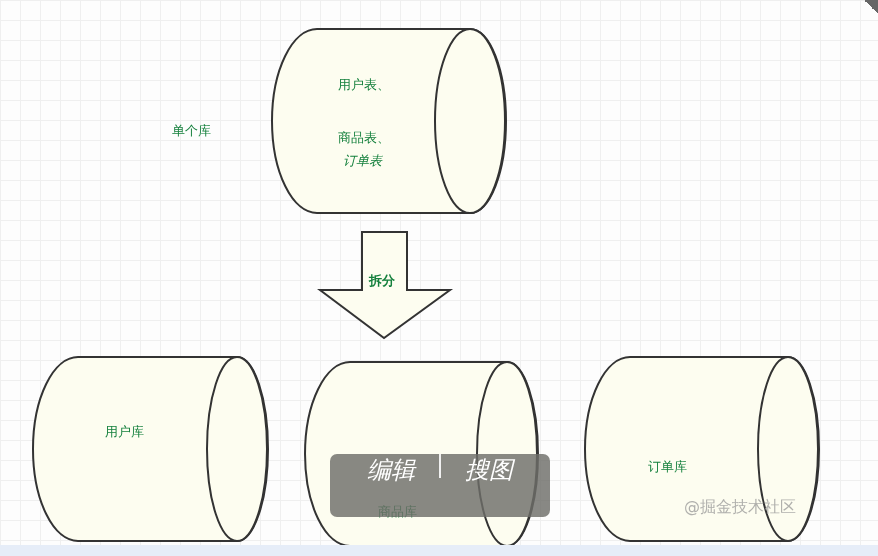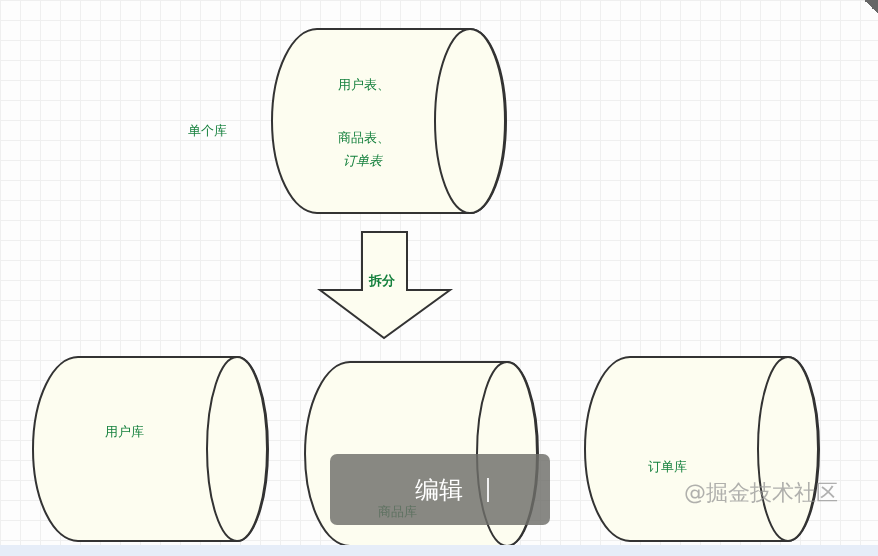--- a/index.html
+++ b/index.html
@@ -24,29 +24,29 @@
     position:absolute; right:0; top:0; width:14px; height:14px;
     background:linear-gradient(225deg, #666 50%, transparent 50%);
     border-bottom-left-radius:3px;
   }
   svg.diagram { position:absolute; left:0; top:0; }
   .label {
     position:absolute; font-size:13px; color:#15803d; white-space:nowrap;
     text-align:center;
   }
   .overlay {
-    position:absolute; left:330px; top:454px; width:220px; height:71px;
+    position:absolute; left:330px; top:454px; width:220px; height:63px;
     background:rgba(110,110,105,0.82); border-radius:7px;
-    display:flex; align-items:center; justify-content:center;
-    color:#fff; font-size:24px;
+    display:flex; justify-content:center;
+    color:#fff; font-size:24px;font-style:italic;
   }
   .overlay .btn { padding:0 24px; cursor:pointer; }
   .overlay .sep { width:2px; height:24px; background:#f0f0f0; }
   .watermark {
-    position:absolute; left:684px; top:478px; font-size:22px;
+    position:absolute; left:684px; top:497px; font-size:16px;
     color:rgba(150,150,150,0.75); white-space:nowrap;
   }
 </style>
 </head>
 <body>
 
 <div class="canvas"></div>
 <div class="corner"></div>
 
 <svg class="diagram" width="878" height="556">
@@ -69,32 +69,33 @@
     <path d="M 350 362 L 507 362 A 31 92 0 0 1 507 546 L 350 546 A 45 92 0 0 1 350 362 Z" fill="#fdfdf0" stroke="#333" stroke-width="2"></path>
     <ellipse cx="507" cy="454" rx="30" ry="92" fill="#fdfdf0" stroke="#333" stroke-width="2"></ellipse>
   </g>
 
   <g>
     <path d="M 630 357 L 788 357 A 31 92 0 0 1 788 541 L 630 541 A 45 92 0 0 1 630 357 Z" fill="#fdfdf0" stroke="#333" stroke-width="2"></path>
     <ellipse cx="788" cy="449" rx="30" ry="92" fill="#fdfdf0" stroke="#333" stroke-width="2"></ellipse>
   </g>
 </svg>
 
-<div class="label" style="left:160px; top:122px;padding-left:28px;">单个库</div>
+<div class="label" style="left:144px; top:122px;padding-left:28px;">单个库</div>
 
 <div class="label" style="left:338px; top:76px;">用户表、</div>
 <div class="label" style="left:338px; top:129px;">商品表、</div>
 <div class="label" style="left:343px; top:152px;font-style:italic;">订单表</div>
 
 <div class="label" style="left:369px; top:272px;font-weight:bold;">拆分</div>
 
 <div class="label" style="left:105px; top:423px;">用户库</div>
 <div class="label" style="left:378px; top:455px;margin-top:48px;">商品库</div>
 <div class="label" style="left:648px; top:458px;">订单库</div>
 
 <div class="watermark">@掘金技术社区</div>
 
 <div class="overlay">
   <span class="btn">编辑</span>
   <span class="sep"></span>
+  <span class="btn">搜图</span>
 </div>
 
 <div class="bottom-strip"></div>
 
 </body></html>

